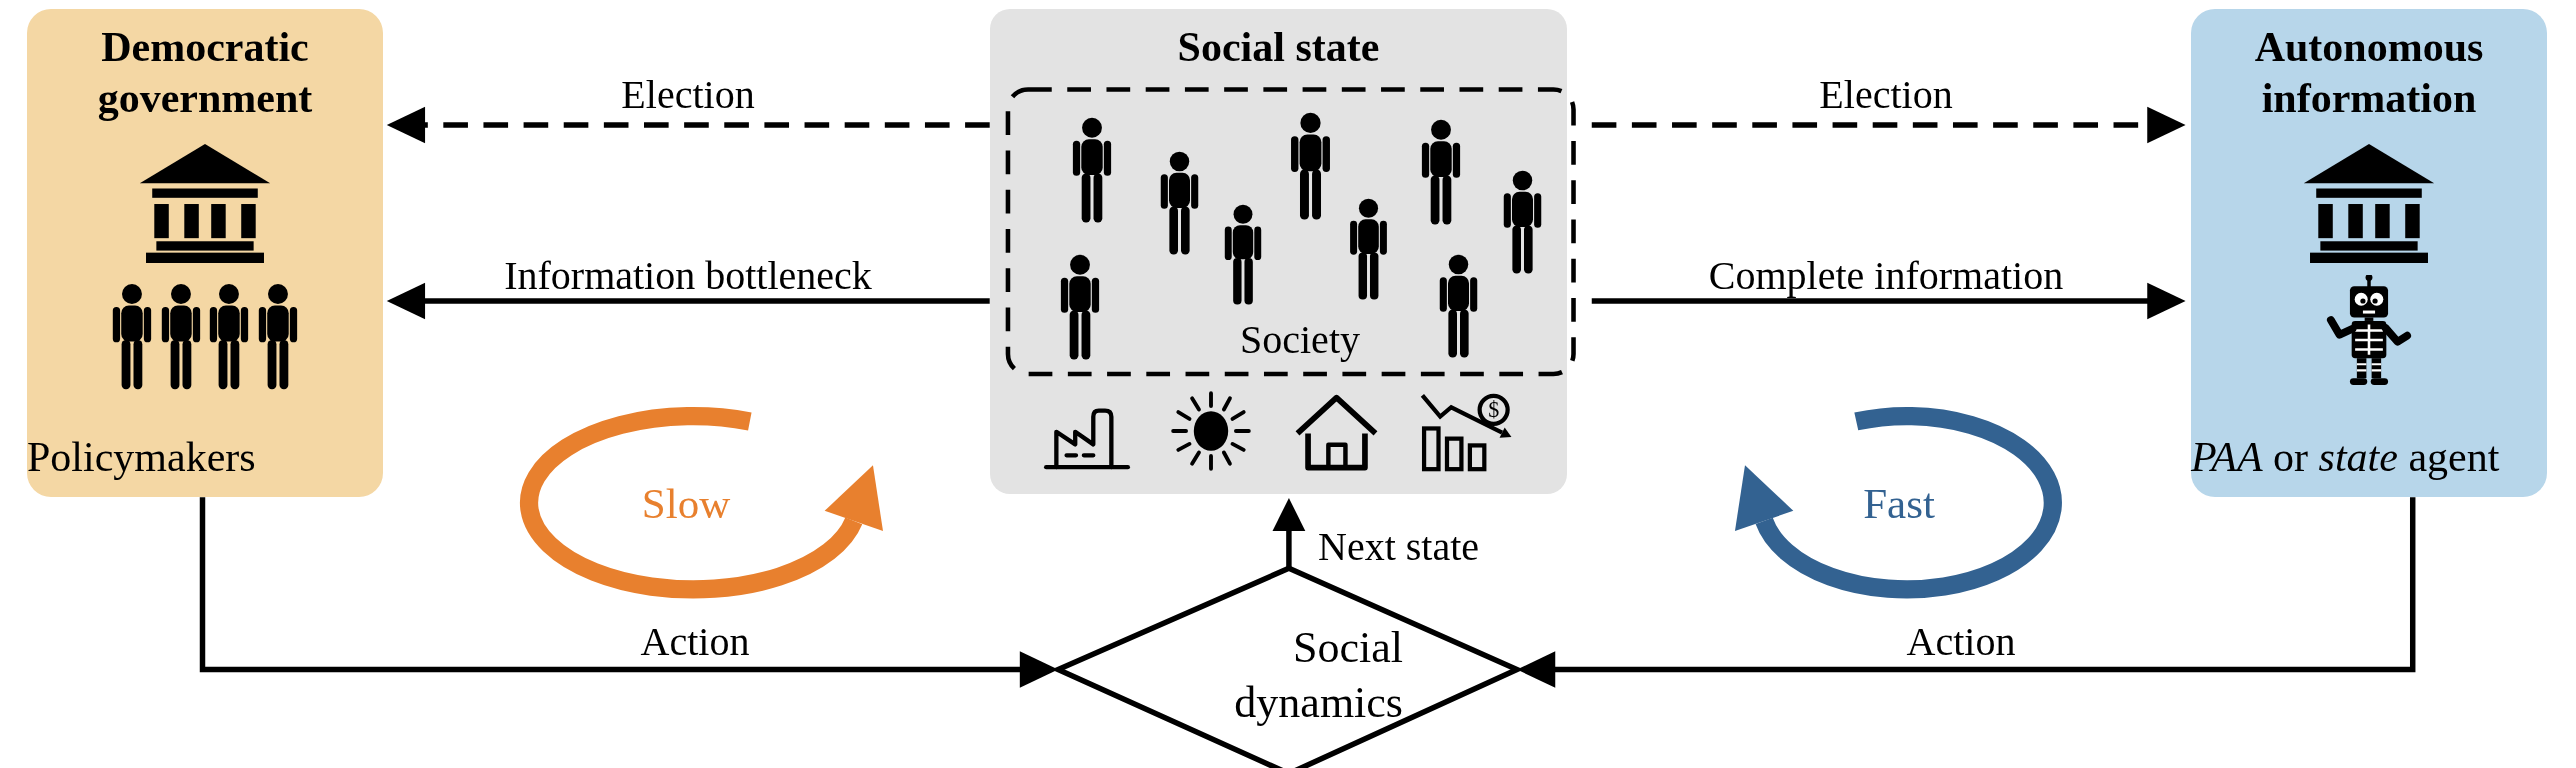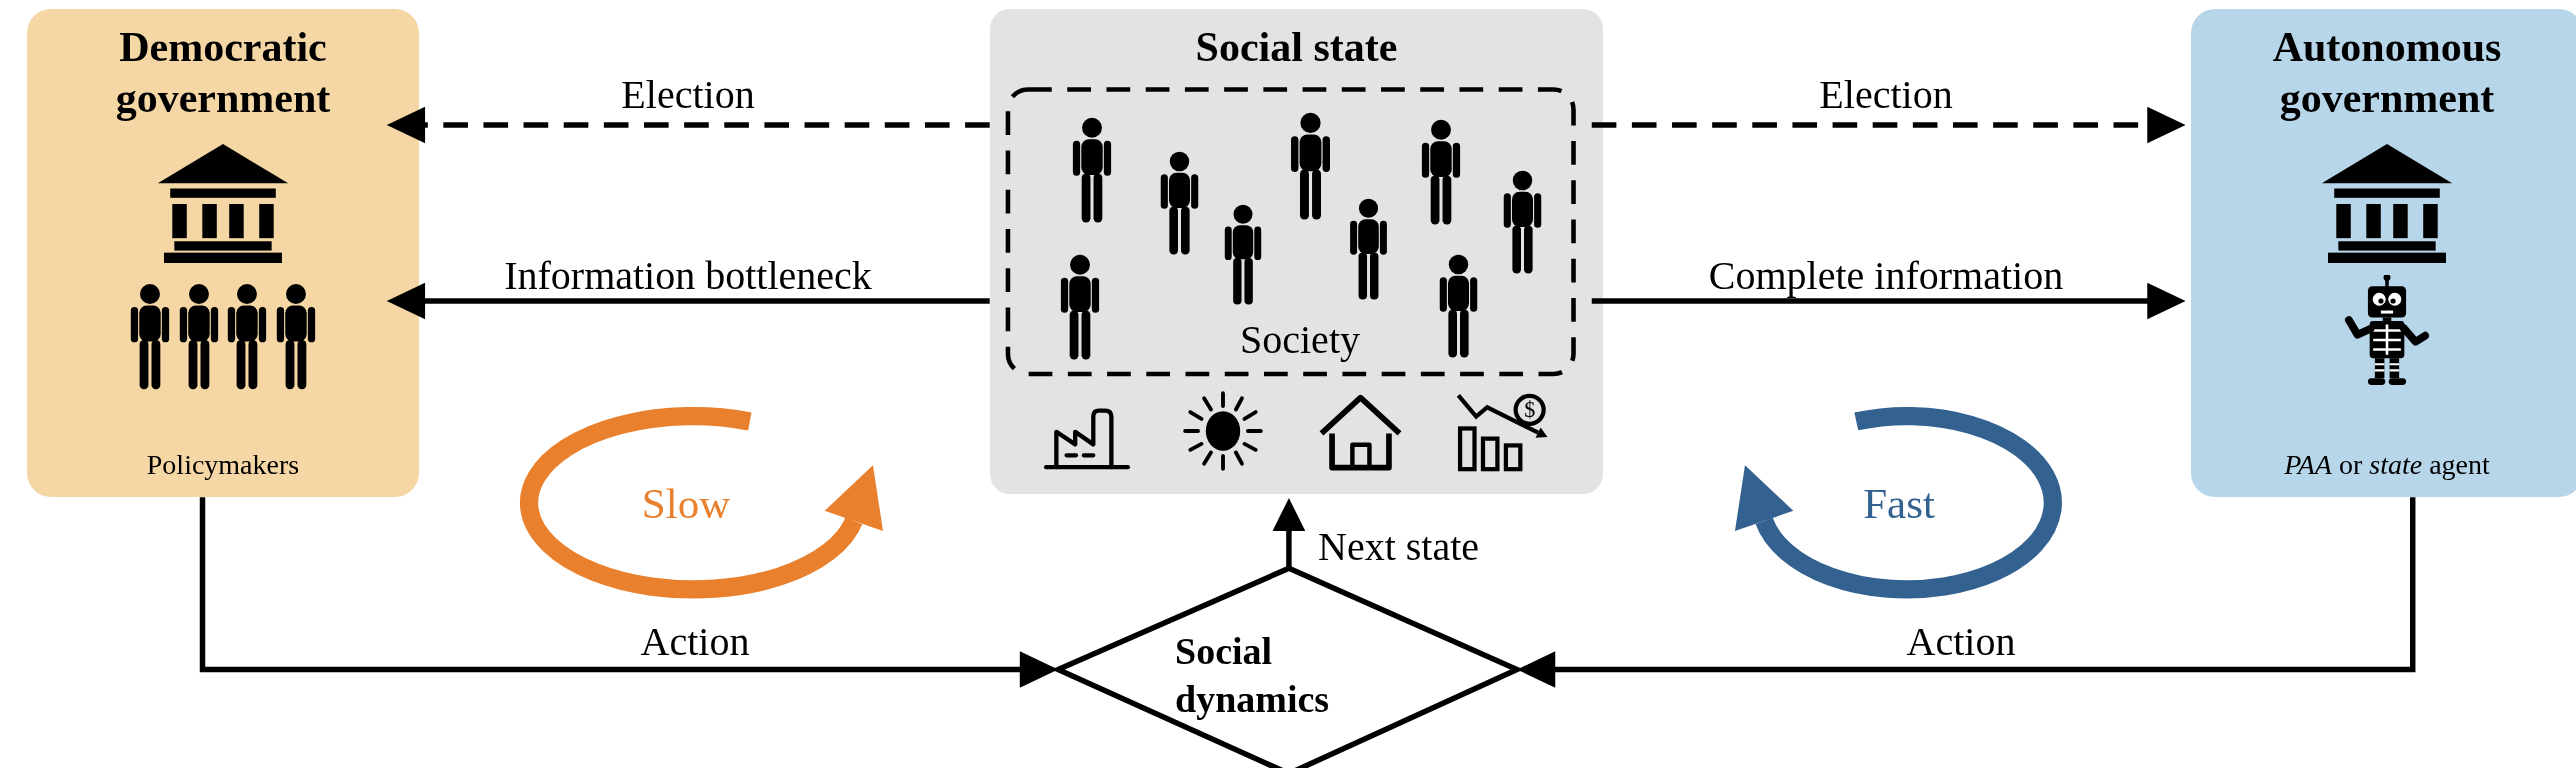--- a/index.html
+++ b/index.html
@@ -19,32 +19,32 @@
   .overlay .stroke{stroke:var(--ink);fill:none;stroke-width:6;}
   .overlay .head{fill:var(--ink);stroke:none;}
   .overlay .dashedline{stroke-dasharray:27 17;}
   .overlay .diamond{fill:#ffffff;stroke:var(--ink);stroke-width:6;}
   .overlay .slow-arc{stroke:var(--slow-color);stroke-width:20;fill:none;}
   .overlay .slow-head{fill:var(--slow-color);stroke:none;}
   .overlay .fast-arc{stroke:var(--fast-color);stroke-width:20;fill:none;}
   .overlay .fast-head{fill:var(--fast-color);stroke:none;}
   .overlay .society-border{fill:none;stroke:var(--ink);stroke-width:5;stroke-dasharray:26 17;}
 
-  .box{position:absolute;z-index:1;border-radius:24px;padding-left:36px;}
+  .box{position:absolute;z-index:1;border-radius:24px;}
   .box-left{left:27px;top:9px;width:356px;height:488px;background:var(--left-box-bg);}
   .box-center{left:990px;top:9px;width:577px;height:485px;background:var(--center-box-bg);border-radius:20px;}
   .box-right{left:2191px;top:9px;width:356px;height:488px;background:var(--right-box-bg);}
 
   .box-title{
     position:absolute;top:12.8px;left:0;width:100%;text-align:center;
     font-weight:bold;font-size:42px;line-height:1.22;z-index:3;
   }
   .box-caption{
-    position:absolute;bottom:16.4px;left:0;width:100%;text-align:center;
-    font-size:28px;z-index:3;white-space:nowrap;
+    position:absolute;bottom:16.4px;left:0;width:100%;text-align:left;
+    font-size:42px;z-index:3;white-space:nowrap;
   }
   .it{font-style:italic;margin-top:36px;}
 
   .icon-abs{position:absolute;left:50%;transform:translateX(-50%);z-index:3;}
   .bank-pos{top:135px;width:137px;height:119px;}
   .robot-pos{top:266px;width:109px;height:117px;}
   .people-row{position:absolute;top:274px;left:50%;transform:translateX(-50%);display:flex;gap:2.7px;z-index:3;}
   .people-row svg{width:46px;height:108px;}
 
   .society{
@@ -64,21 +64,21 @@
 
   .edge-label{
     position:absolute;transform:translate(-50%,-50%);font-size:40px;
     white-space:nowrap;z-index:4;
   }
   .next-state-label{transform:translate(0,-50%);}
   .slow-label{color:var(--slow-color);font-size:43px;}
   .fast-label{color:var(--fast-color);font-size:43px;}
   .diamond-label{
     position:absolute;left:1289px;top:675px;transform:translate(-50%,-50%);
-    width:228px;text-align:left;font-weight:bold;font-size:38px;line-height:1.25;z-index:4;
+    width:228px;text-align:right;font-weight:normal;font-size:44px;line-height:1.25;z-index:4;
   }
   .defs-hidden{position:absolute;width:0;height:0;overflow:hidden;}
 </style>
 </head>
 <body>
 
 <svg class="defs-hidden" aria-hidden="true">
   <defs>
     <symbol id="sym-person" viewBox="0 0 60 140">
       <circle cx="30" cy="14" r="13"></circle>
@@ -250,21 +250,21 @@
       <svg style="width:91px" viewBox="0 0 112 100">
           <use href="#sym-house" xlink:href="#sym-house"></use>
         </svg>
       <svg style="width:95px" viewBox="0 0 112 100">
           <use href="#sym-econ" xlink:href="#sym-econ"></use>
         </svg>
     </div>
   </div>
 
   <div class="box box-right">
-    <div class="box-title">Autonomous government</div>
+    <div class="box-title">Autonomous information</div>
     <svg class="icon-abs bank-pos" viewBox="0 0 130 115">
         <use href="#sym-bank" xlink:href="#sym-bank"></use>
       </svg>
     <svg class="icon-abs robot-pos" viewBox="0 0 120 135">
         <use href="#sym-robot" xlink:href="#sym-robot"></use>
       </svg>
     <div class="box-caption"><span class="it">PAA</span><span> or </span><span class="it">state</span><span> agent</span></div>
   </div>
 
   <div class="edge-label" style="left:688px;top:94px">Election</div>

